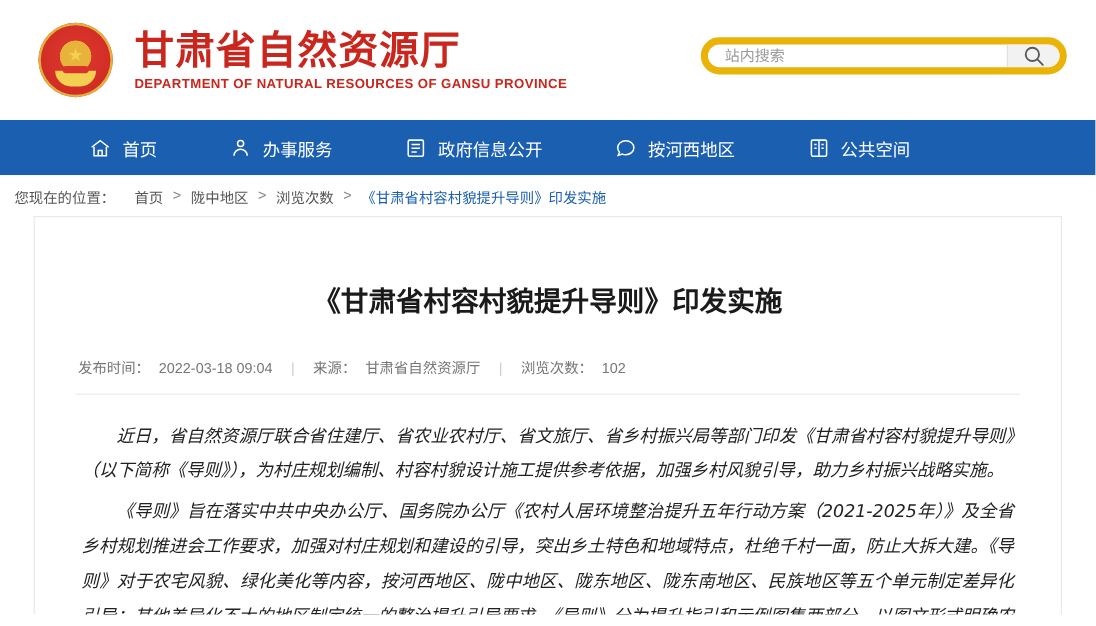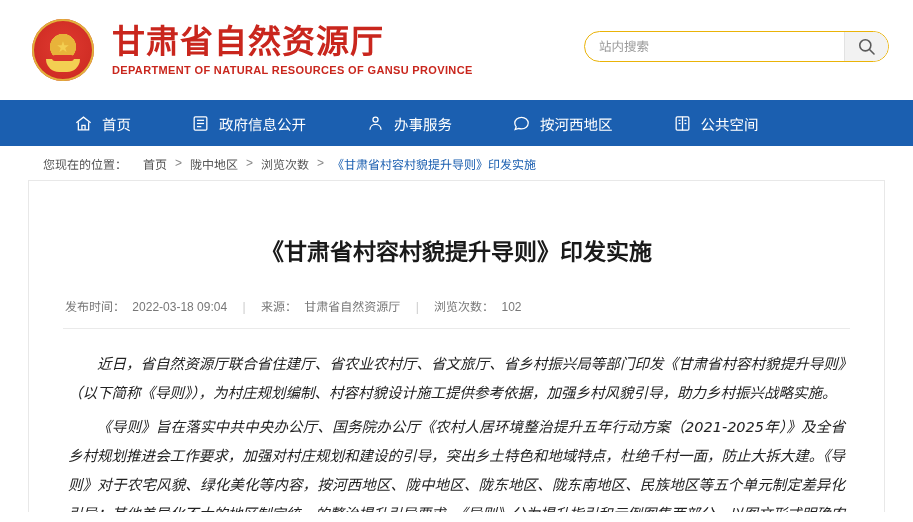--- a/index.html
+++ b/index.html
@@ -74,21 +74,21 @@
     margin-top: 7px;
     font-weight: bold;
   }
 
   .search-box {
     position: absolute;
     right: 24px;
     top: 31px;
     width: 305px;
     height: 31px;
-    border: 1px solid #eab308;
+    border: 6px solid #eab308;
     border-radius: 16px;
     background: #fff;
     display: flex;
     align-items: center;
     overflow: hidden;
   }
   .search-box input {
     flex: 1;
     border: none;
     outline: none;
@@ -133,21 +133,21 @@
     cursor: pointer;
     white-space: nowrap;
   }
   .nav-item .nav-icon { display: flex; align-items: center; }
 
   
   .breadcrumb {
     height: 34px;
     display: flex;
     align-items: center;
-    padding-left: 43px;
+    padding-left: 12px;
     font-size: 12px;
     color: #555;
     background: #fff;
     gap: 4px;
   }
   .breadcrumb .bc-label { margin-right: 12px; color: #555; }
   .breadcrumb a { color: #555; text-decoration: none; }
   .breadcrumb .sep { color: #888; margin: 0 4px; }
   .breadcrumb .current { color: #1b5fb0; }
 
@@ -226,37 +226,37 @@
         <path d="M5.5 10.5 V20 H18.5 V10.5"></path>
         <path d="M10 20 V14.5 H14 V20"></path>
       </svg>
     </span>
     <span>首页</span>
   </div>
 
   <div class="nav-item">
     <span class="nav-icon">
       <svg width="19" height="19" viewBox="0 0 24 24" fill="none" stroke="#ffffff" stroke-width="1.6">
+        <circle cx="12" cy="7" r="3.2"></circle>
+        <path d="M5 20 C5 15.8 8.2 13.2 12 13.2 C15.8 13.2 19 15.8 19 20"></path>
+      </svg>
+    </span>
+    <span>办事服务</span>
+  </div>
+
+  <div class="nav-item">
+    <span class="nav-icon">
+      <svg width="19" height="19" viewBox="0 0 24 24" fill="none" stroke="#ffffff" stroke-width="1.6">
         <rect x="4" y="3.5" width="16" height="17" rx="1.5"></rect>
         <line x1="7.5" y1="8" x2="16.5" y2="8"></line>
         <line x1="7.5" y1="12" x2="16.5" y2="12"></line>
         <line x1="7.5" y1="16" x2="13" y2="16"></line>
       </svg>
     </span>
     <span>政府信息公开</span>
-  </div>
-
-  <div class="nav-item">
-    <span class="nav-icon">
-      <svg width="19" height="19" viewBox="0 0 24 24" fill="none" stroke="#ffffff" stroke-width="1.6">
-        <circle cx="12" cy="7" r="3.2"></circle>
-        <path d="M5 20 C5 15.8 8.2 13.2 12 13.2 C15.8 13.2 19 15.8 19 20"></path>
-      </svg>
-    </span>
-    <span>办事服务</span>
   </div>
 
   <div class="nav-item">
     <span class="nav-icon">
       <svg width="19" height="19" viewBox="0 0 24 24" fill="none" stroke="#ffffff" stroke-width="1.6">
         <path d="M20.5 11.5 C20.5 15.6 16.7 18.8 12 18.8 C10.7 18.8 9.5 18.6 8.4 18.2 L4 19.6 L5.3 16.2 C4.2 15 3.5 13.4 3.5 11.5 C3.5 7.4 7.3 4.2 12 4.2 C16.7 4.2 20.5 7.4 20.5 11.5 Z"></path>
       </svg>
     </span>
     <span>按河西地区</span>
   </div>

